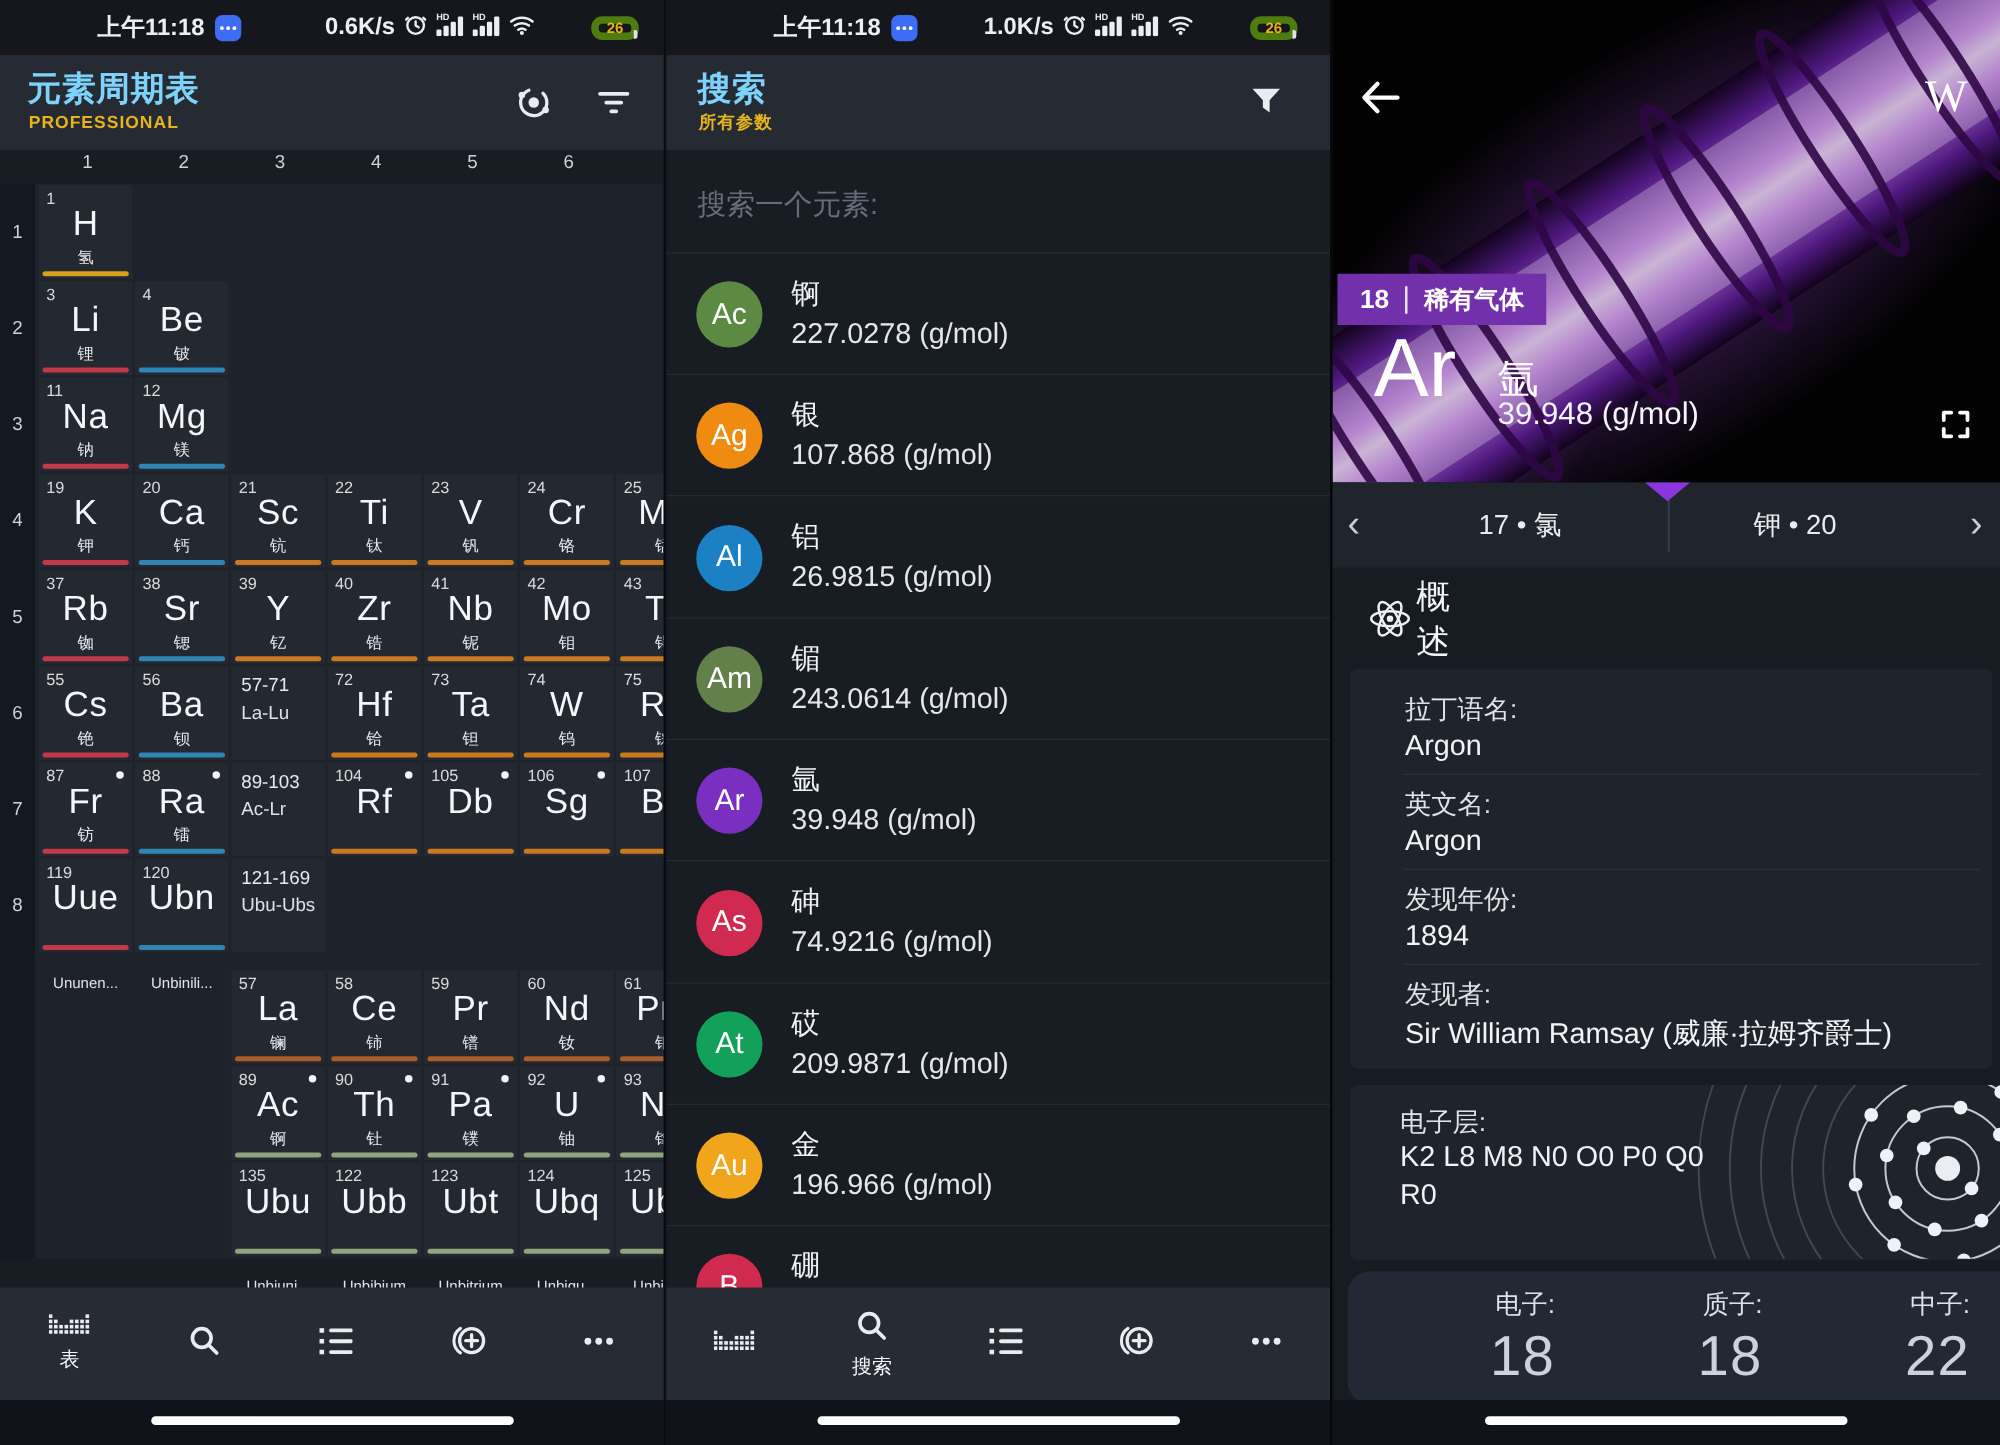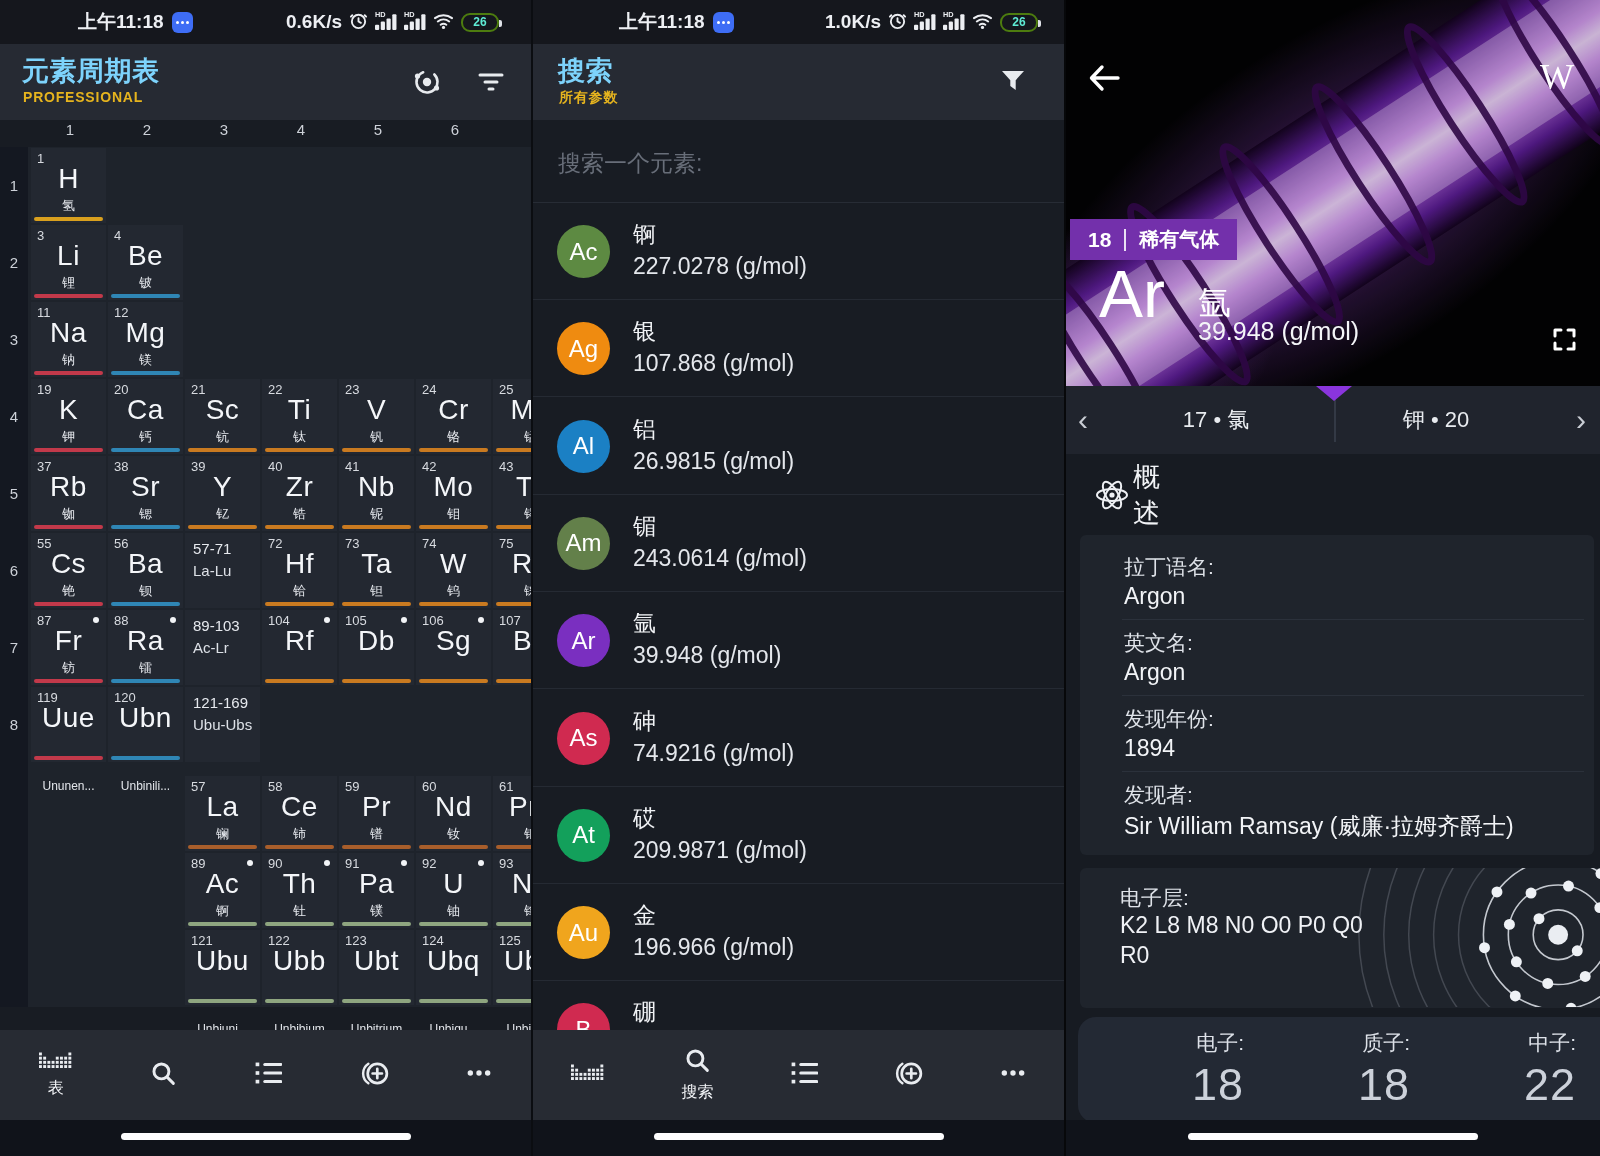--- a/index.html
+++ b/index.html
@@ -11,21 +11,21 @@
   #panel-mid { width:533px; border-left:2px solid #0b0d11; }
   #panel-right { width:536px; border-left:2px solid #07080a; background:#171b22; }
 
   
   .status { position:absolute; top:0; left:0; right:0; height:44px; background:#15171d; z-index:30; }
   .st-left { position:absolute; top:0; height:44px; display:flex; align-items:center; gap:8px; }
   .st-right { position:absolute; top:0; height:44px; display:flex; align-items:center; gap:7px; }
   .st-time, .st-speed { font-size:19px; font-weight:700; color:#edeff3; }
   .msg-icon { width:21px; height:21px; border-radius:6px; background:#3e6df5; display:flex; align-items:center; justify-content:center; gap:2px; }
   .msg-icon i { width:3px; height:3px; border-radius:50%; background:#fff; }
-  .batt { position:relative; width:38px; height:19px; border:2px solid #4d7c0f; border-radius:9px; display:flex; align-items:center; justify-content:center; font-size:12px; font-weight:700; color:#5eead4; }
+  .batt { position:relative; width:38px; height:19px; border:6px solid #4d7c0f; border-radius:9px; display:flex; align-items:center; justify-content:center; font-size:12px; font-weight:700; color:#eab308;margin-left:38px; }
   .batt::after { content:""; position:absolute; right:-5px; top:5px; width:3px; height:7px; background:#dfe2e8; border-radius:0 2px 2px 0; }
 
   
   .hd { position:absolute; top:44px; left:0; right:0; height:76px; background:#262a33; z-index:20; }
   .hd-title { position:absolute; left:22px; top:9px; font-size:27px; font-weight:700; color:#7dd3fc; letter-spacing:.5px; }
   .hd-sub { position:absolute; left:23px; top:45px; font-size:14px; font-weight:700; color:#e6b41e; letter-spacing:.8px; }
   .hd-ic { position:absolute; top:22px; width:32px; height:32px; color:#e8ebef; }
 
   
   .colhead { position:absolute; top:121px; width:40px; text-align:center; font-size:15px; color:#cdd1d8; z-index:5; }
@@ -104,21 +104,21 @@
   <section class="panel" id="panel-left">
     <div class="status">
         <div class="st-left" style="left: 78px;">
           <span class="st-time">上午11:18</span>
     <span class="msg-icon">
             <i></i>
             <i></i>
             <i></i>
           </span>
         </div>
-        <div class="st-right" style="right: 32px;">
+        <div class="st-right" style="right: 20px;">
           <span class="st-speed">0.6K/s</span>
     <span><svg width="19" height="19" viewBox="0 0 20 20">
               <circle class="s" cx="10" cy="11" r="7" stroke-width="2"></circle>
               <path class="s" stroke-width="2" d="M10 7.5V11l2.5 1.5M3.5 4.5 2 6M16.5 4.5 18 6"></path>
             </svg></span>
     <span><svg width="22" height="19" viewBox="0 0 21 18">
               <text x="0" y="6" font-size="7" font-weight="bold" fill="currentColor">HD</text>
               <rect x="0" y="13" width="4" height="5" rx="1" fill="currentColor"></rect>
               <rect x="5.5" y="10" width="4" height="8" rx="1" fill="currentColor"></rect>
               <rect x="11" y="7" width="4" height="11" rx="1" fill="currentColor"></rect>
@@ -432,21 +432,21 @@
           <div class="zh">铀</div>
           <div class="line" style="background:#8ea57f"></div>
         </div>
         <div class="cell" style="left: 493px; top: 853px;">
           <span class="num">93</span>
           <div class="sym">Np</div>
           <div class="zh">镎</div>
           <div class="line" style="background:#8ea57f"></div>
         </div>
         <div class="cell" style="left: 185px; top: 930px;">
-          <span class="num">121</span>
+          <span class="num">135</span>
           <div class="sym">Ubu</div>
           <div class="en">Unbiuni...</div>
           <div class="line" style="background:#8ea57f"></div>
         </div>
         <div class="cell" style="left: 262px; top: 930px;">
           <span class="num">122</span>
           <div class="sym">Ubb</div>
           <div class="en">Unbibium</div>
           <div class="line" style="background:#8ea57f"></div>
         </div>

